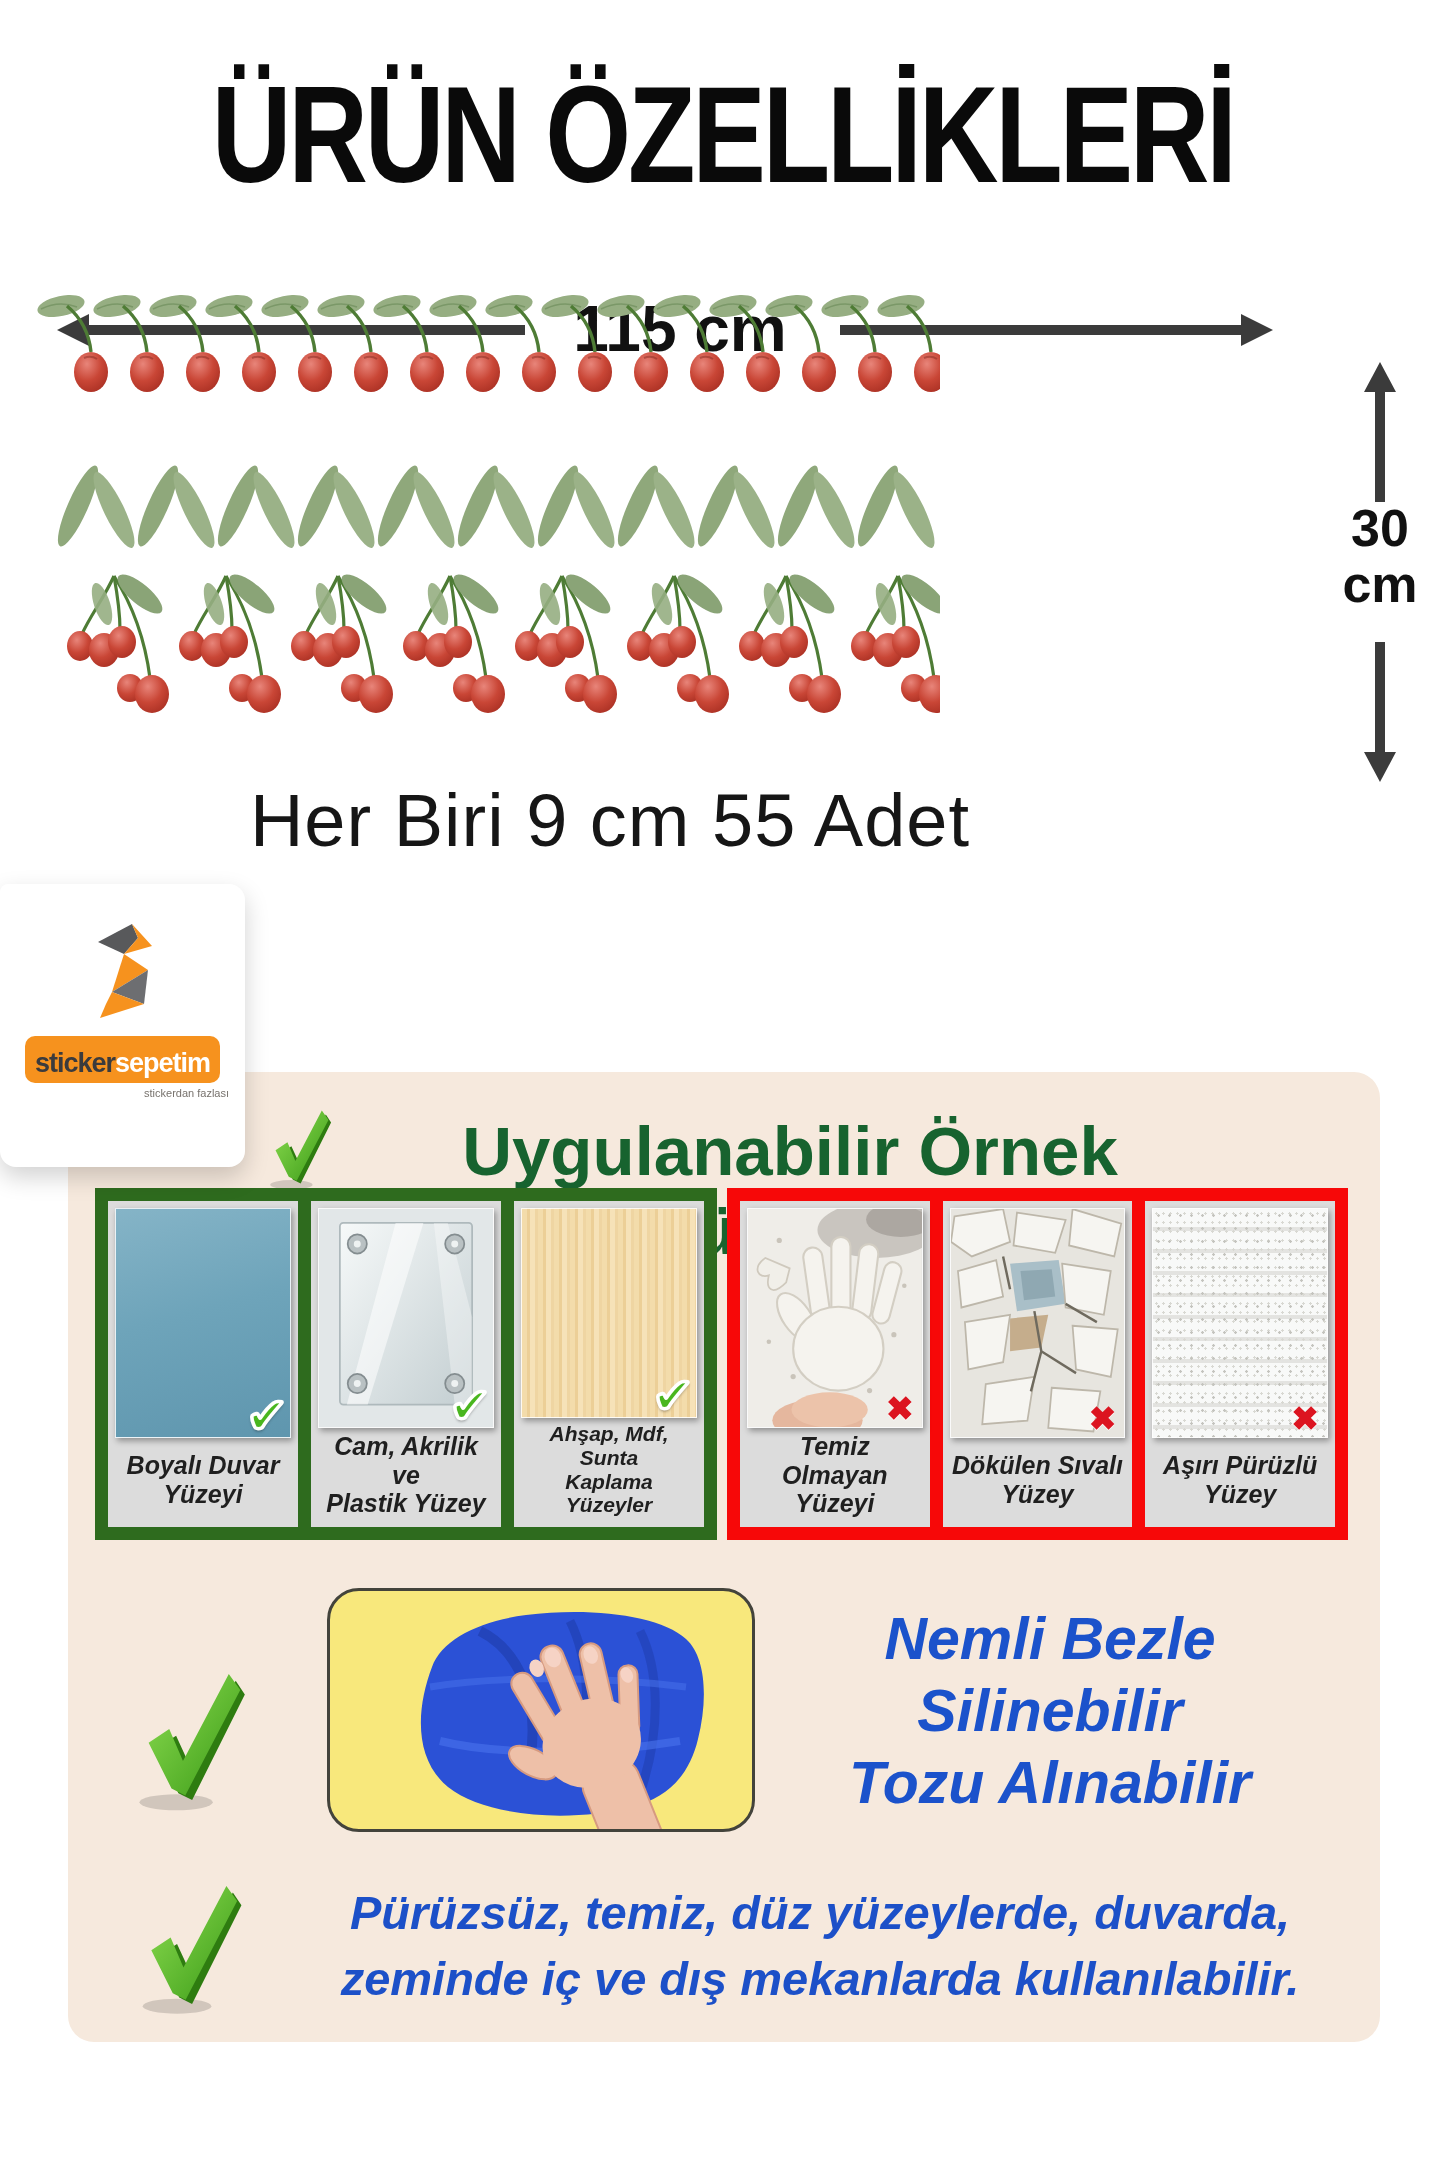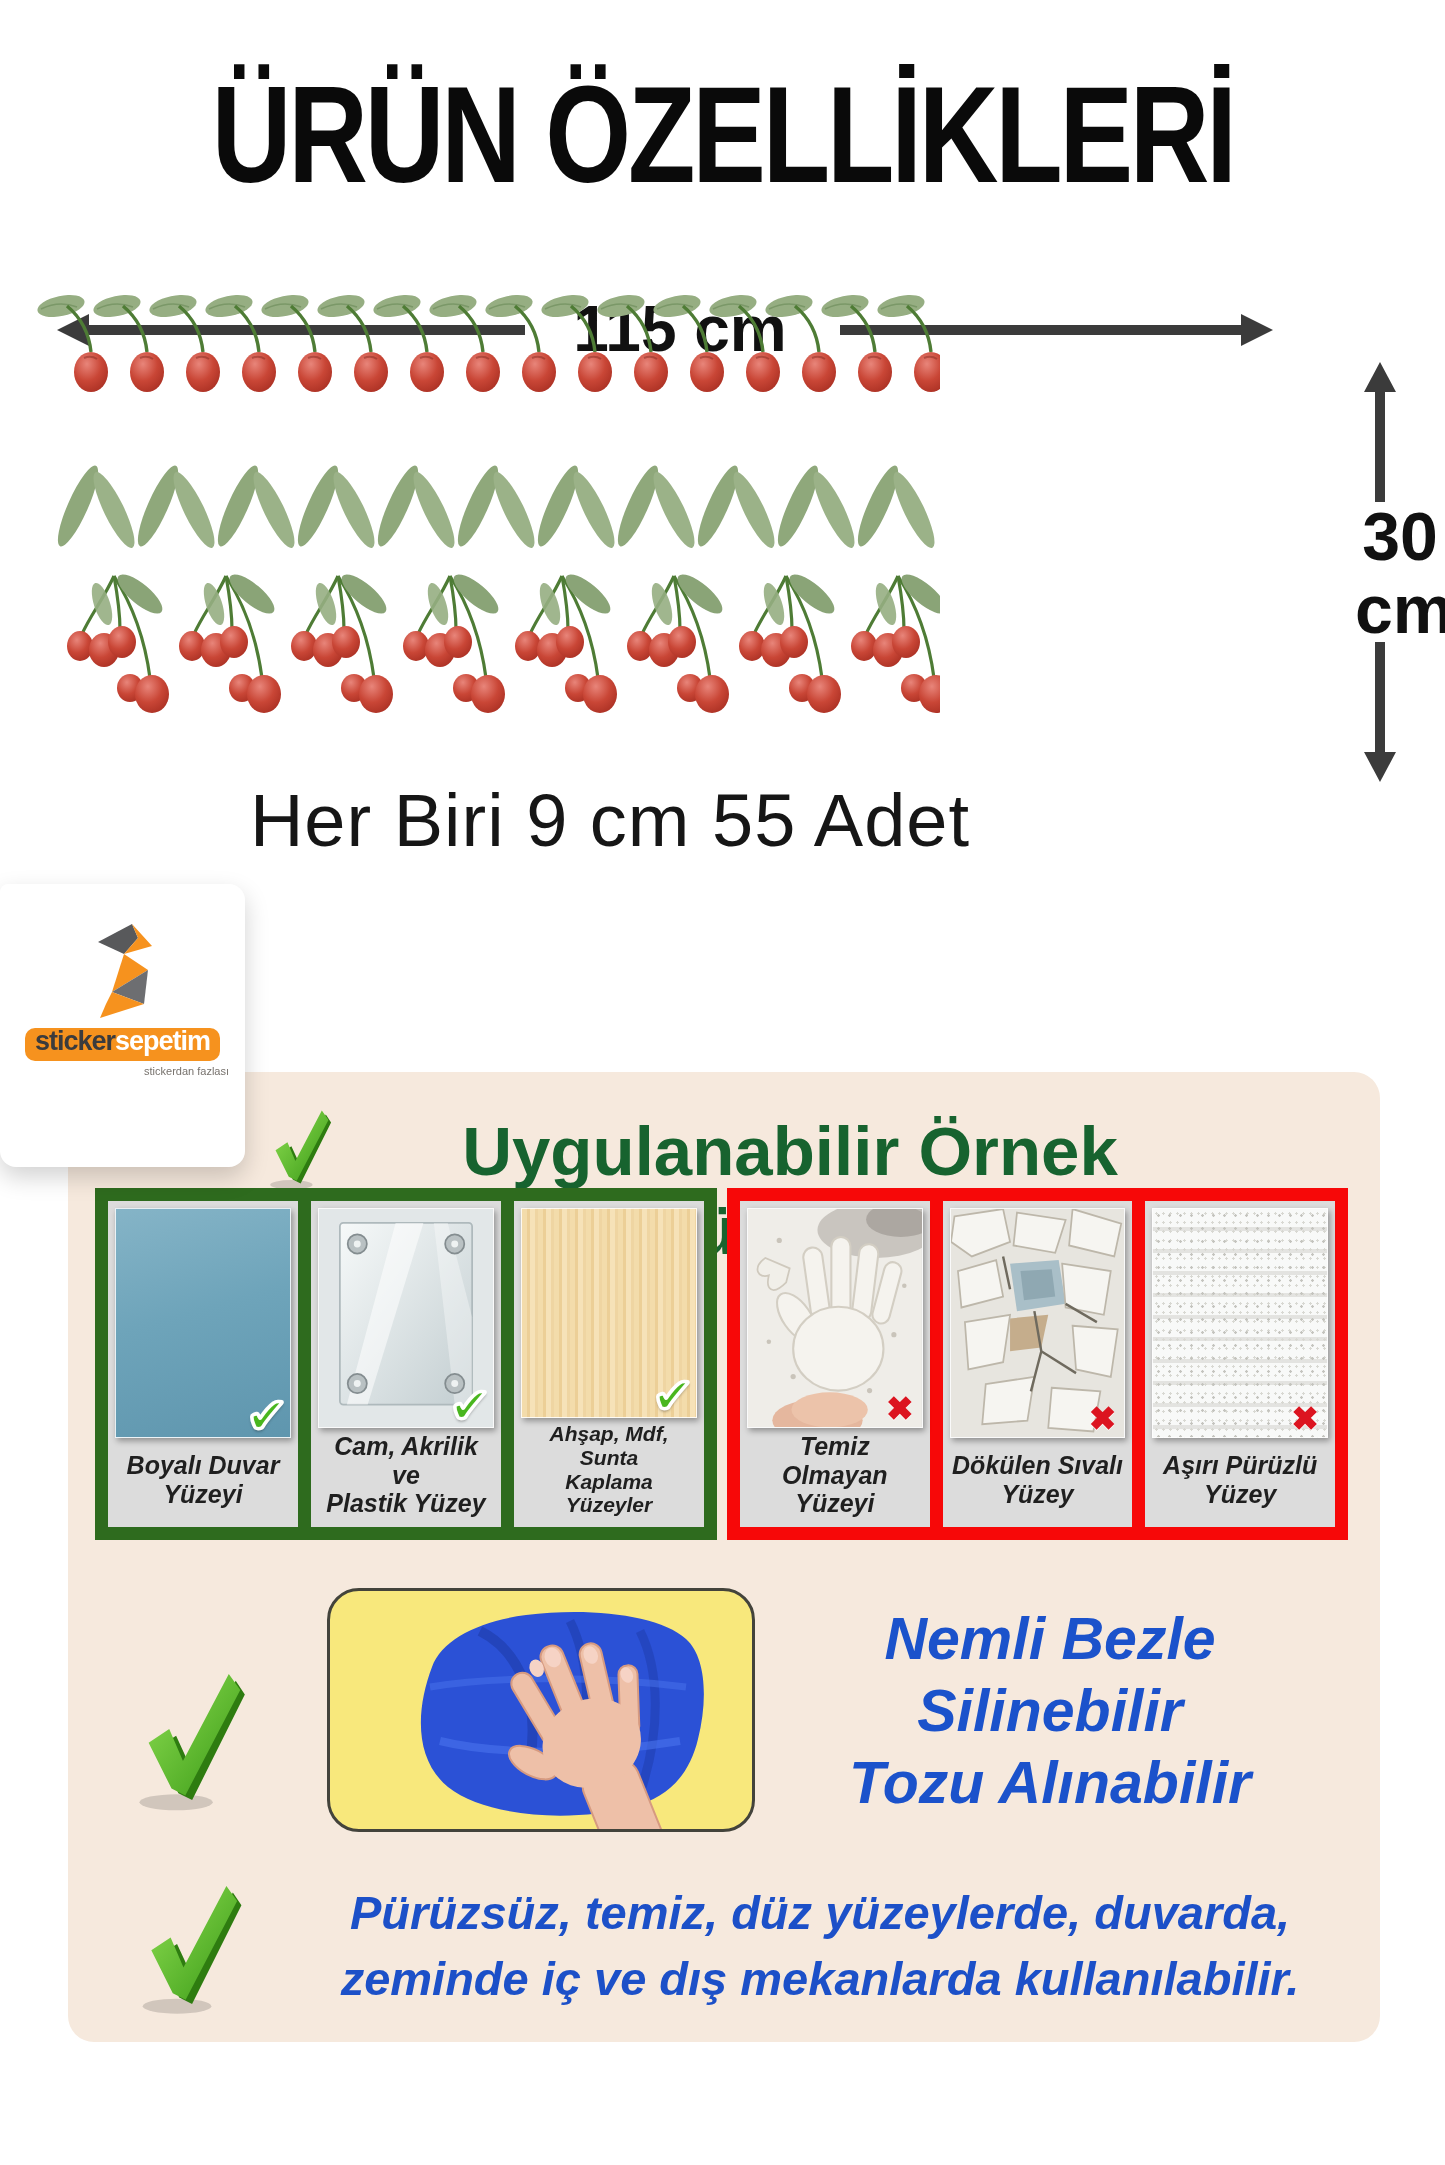--- a/index.html
+++ b/index.html
@@ -9,31 +9,31 @@
 
   
   .title{left:0;right:0;top:62px;text-align:center;font-size:138px;font-weight:bold;
          color:#0a0a0a;letter-spacing:-4px;line-height:1.05;}
   .title-inner{display:inline-block;transform:scaleX(.8);transform-origin:50% 50%;}
 
   
   .dimw-label{left:520px;top:292px;width:320px;text-align:center;font-size:64px;
               font-weight:bold;color:#111;}
   
-  .dimh-label{left:1335px;top:500px;width:90px;text-align:center;font-size:68px;
-              font-weight:bold;color:#111;line-height:1.08;white-space:pre-line;margin-left:20px;}
+  .dimh-label{left:1335px;top:500px;width:90px;text-align:center;font-size:52px;
+              font-weight:bold;color:#111;line-height:1.08;white-space:pre-line;}
 
   .piece-info{left:150px;top:766px;width:920px;text-align:center;font-size:74px;
               color:#161616;letter-spacing:1px;margin-top:12px;}
 
   
   .logo-card{left:0;top:884px;width:245px;height:283px;background:#fff;
              border-radius:8px 16px 16px 16px;box-shadow:0 10px 24px rgba(0,0,0,.18);
              z-index:6;display:flex;flex-direction:column;align-items:center;}
-  .logo-word{margin-top:4px;background:#f6921e;border-radius:10px;padding:0 10px 6px;
+  .logo-word{margin-top:12px;background:#f6921e;border-radius:10px;padding:14px 10px 6px;
              font-weight:bold;font-size:27px;letter-spacing:-1px;line-height:1;white-space:nowrap;}
   .logo-word .lw1{color:#3b3b3d;}
   .logo-word .lw2{color:#ffffff;}
   .logo-tagline{align-self:flex-end;margin:4px 16px 16px 0;font-size:11px;color:#77726d;}
 
   
   .panel{left:68px;top:1072px;width:1312px;height:970px;background:#f6e9dd;border-radius:26px;}
 
   .panel-heading{left:380px;top:1112px;width:820px;text-align:center;font-size:69px;
                  font-weight:bold;color:#17632f;}

